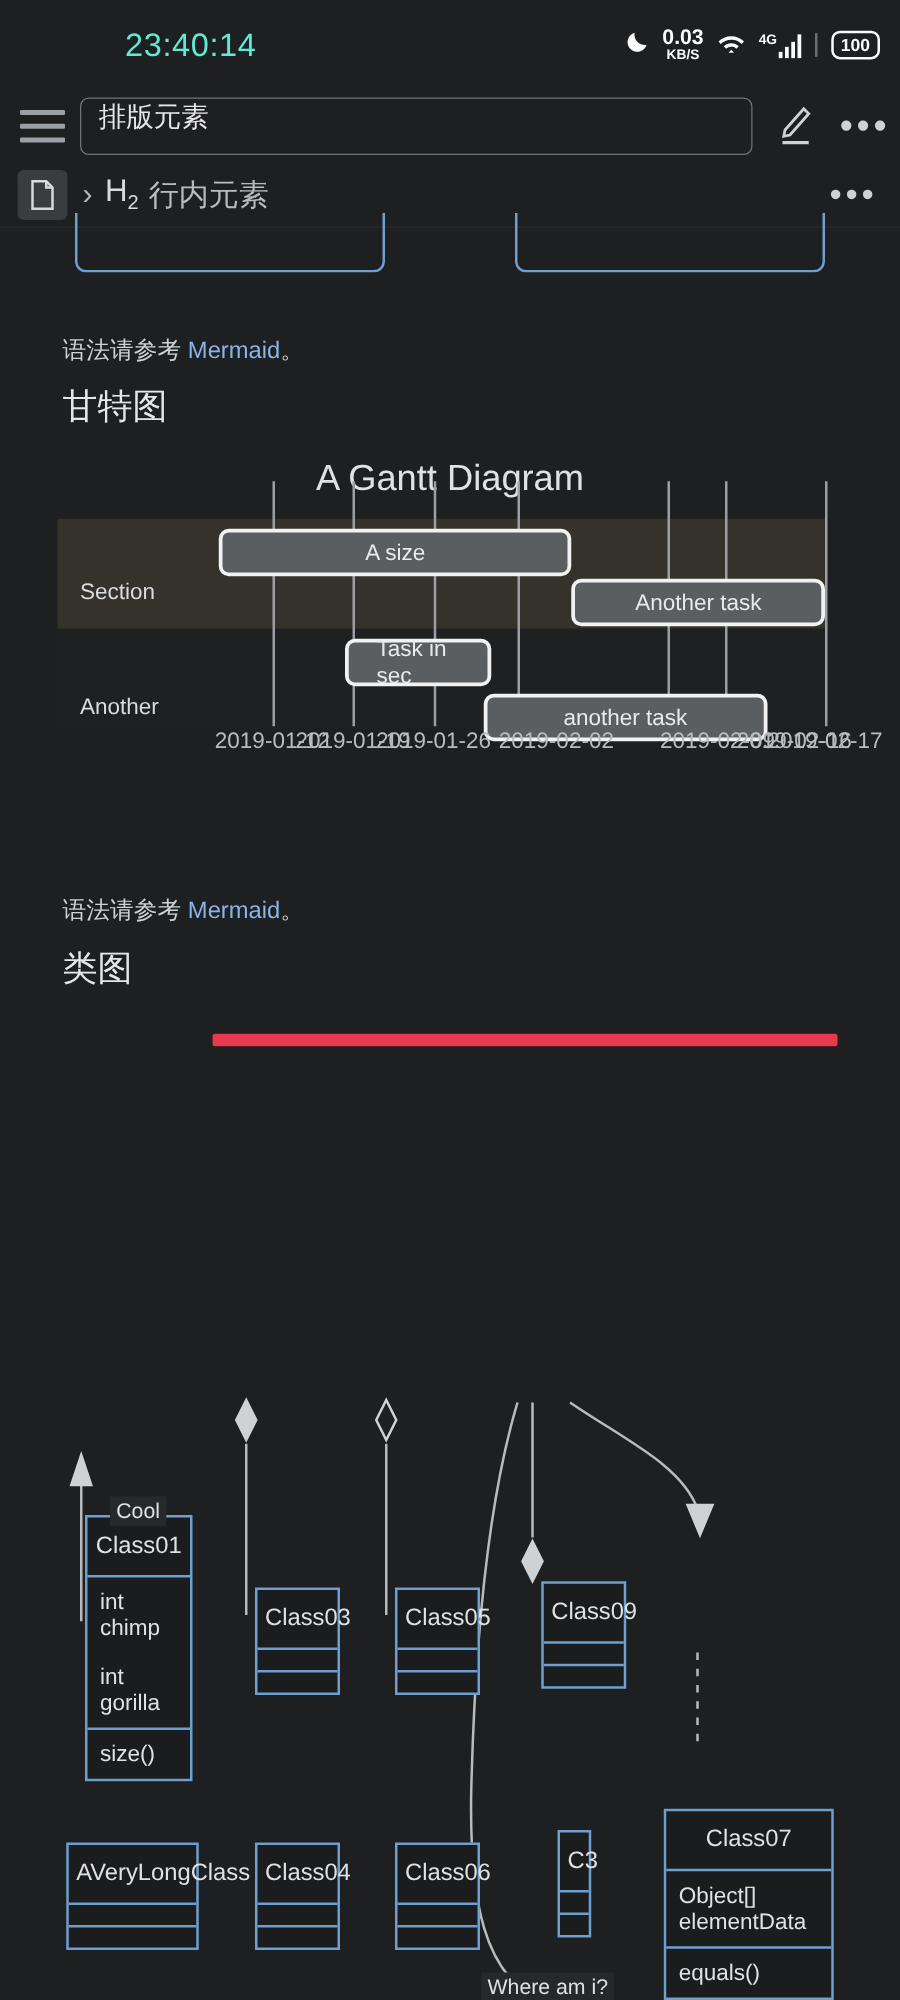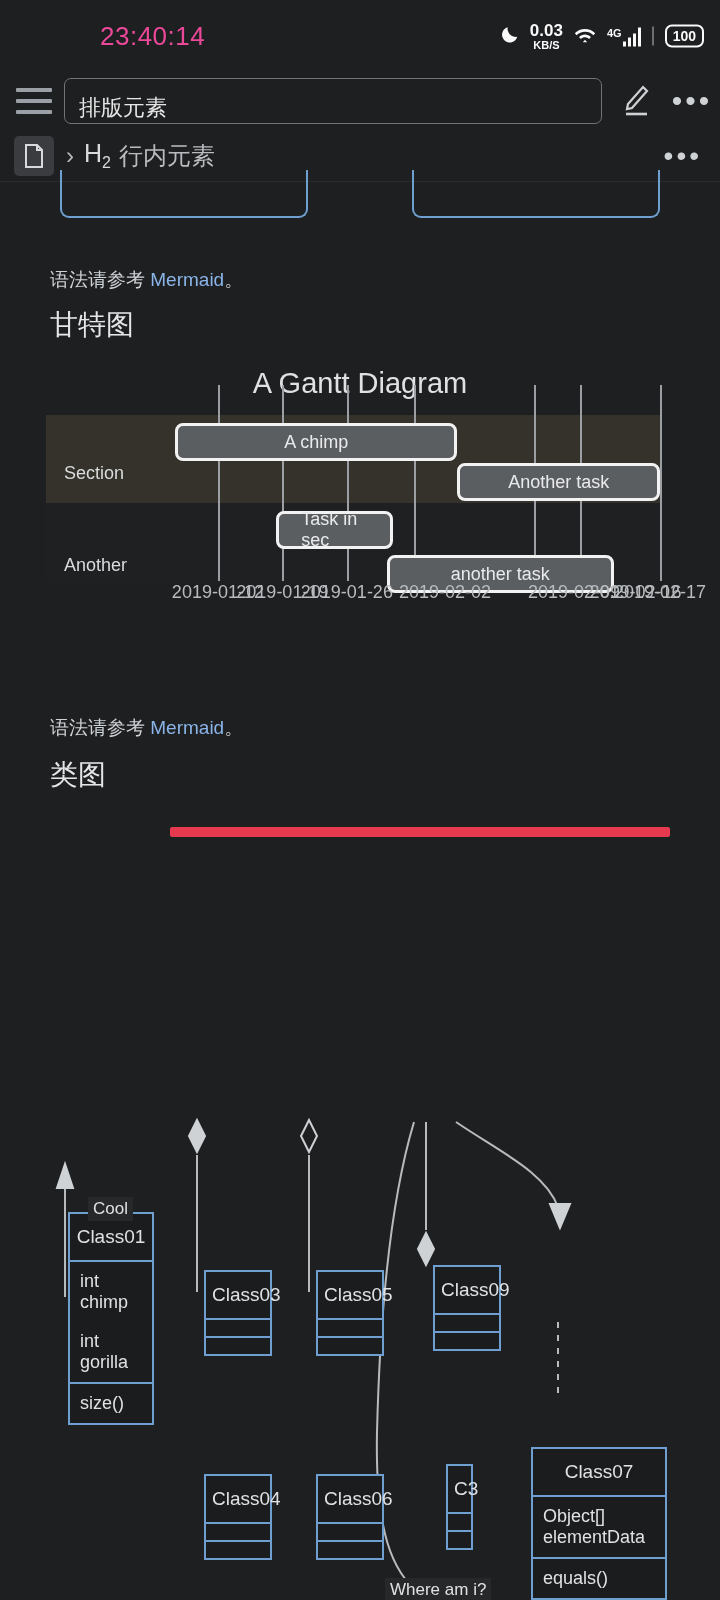--- a/index.html
+++ b/index.html
@@ -11,21 +11,21 @@
   }
   .phone { position: relative; width: 720px; height: 1600px; background: #1e1f21; }
 
   
   .statusbar {
     position: absolute; top: 0; left: 0; width: 720px; height: 72px;
     display: flex; align-items: center; color: #f2f2f2;
   }
   .sb-clock {
     position: absolute; left: 100px; top: 50%; transform: translateY(-50%);
-    font-size: 26px; letter-spacing: .5px; color: #ec4899;
+    font-size: 26px; letter-spacing: .5px; color: #5eead4;
   }
   .sb-right {
     position: absolute; right: 16px; top: 50%; transform: translateY(-50%);
     display: flex; align-items: center; gap: 9px;
   }
   .moon-icon { display: block; }
   .netspeed { display: flex; flex-direction: column; align-items: center; line-height: 1; }
   .netspeed .v { font-size: 17px; font-weight: bold; color: #fafafa; }
   .netspeed .u { font-size: 11px; font-weight: bold; color: #fafafa; margin-top: 1px; }
   .sig-wrap { display: flex; align-items: flex-end; gap: 1px; }
@@ -43,21 +43,21 @@
   
   .toolbar {
     position: absolute; top: 72px; left: 0; width: 720px; height: 58px;
     display: flex; align-items: center;
   }
   .hamburger { width: 52px; margin-left: 8px; display: flex; flex-direction: column; gap: 7px; align-items: center; cursor: pointer; }
   .hamburger span { display: block; width: 36px; height: 4px; background: #9aa0a6; border-radius: 1px; }
   .title-field {
     flex: 1; height: 46px; margin: 0 6px 0 4px;
     border: 1px solid #6f7479; border-radius: 7px;
-    display: flex; align-items: flex-end; padding: 0 14px;
+    display: flex; align-items: flex-start; padding: 0 14px;
     color: #e6e6e6; font-size: 22px;
   }
   .pencil-btn { width: 56px; display:flex; align-items:center; justify-content:center; cursor: pointer; }
   .dots-btn { width: 56px; display:flex; align-items:center; justify-content:center;
               color:#cfd2d5; font-size: 30px; letter-spacing: 3px; cursor: pointer; }
 
   
   .crumb {
     position: absolute; top: 130px; left: 0; width: 720px; height: 52px;
     display: flex; align-items: center; border-bottom: 1px solid #2a2c2e;
@@ -213,21 +213,21 @@
             <div class="gridline" style="left: 60%;"></div>
             <div class="gridline" style="left: 79.5%;"></div>
             <div class="gridline" style="left: 87%;"></div>
             <div class="gridline" style="left: 100%;"></div>
           </div>
         <div id="sec-labels">
             <div class="sec-label" style="top: 48px;">Section</div>
             <div class="sec-label" style="top: 140px;">Another</div>
           </div>
         <div id="bars">
-            <div class="bar" style="left: 21%; width: 46%; top: 8px;">A chimp</div>
+            <div class="bar" style="left: 21%; width: 46%; top: 8px;">A size</div>
             <div class="bar" style="left: 67%; width: 33%; top: 48px;">Another task</div>
             <div class="bar" style="left: 37.5%; width: 19%; top: 96px; padding-left: 22px;">Task in sec</div>
             <div class="bar" style="left: 55.5%; width: 37%; top: 140px;">another task</div>
           </div>
       </div>
       <div class="axis" id="axis">
           <div class="tick" style="left: 28%;">2019-01-12</div>
           <div class="tick" style="left: 38.5%;">2019-01-19</div>
           <div class="tick" style="left: 49%;">2019-01-26</div>
           <div class="tick" style="left: 65%;">2019-02-02</div>
@@ -271,20 +271,27 @@
 
       <div class="cbox" style="left:68px; top:200px; width:86px;">
         <div class="cname">Class01</div>
         <div class="csep"></div>
         <div class="cattr">int chimp</div>
         <div class="cattr">int gorilla</div>
         <div class="csep"></div>
         <div class="cattr">size()</div>
       </div>
 
+      <div class="cbox" style="left:53px; top:462px; width:106px;">
+        <div class="cname">AVeryLongClass</div>
+        <div class="csep"></div>
+        <div class="cempty"></div>
+        <div class="csep"></div>
+        <div class="cempty"></div>
+      </div>
 
       <div class="cbox" style="left:204px; top:258px; width:68px;">
         <div class="cname">Class03</div>
         <div class="csep"></div>
         <div class="cempty"></div>
         <div class="csep"></div>
         <div class="cempty"></div>
       </div>
 
       <div class="cbox" style="left:204px; top:462px; width:68px;">

